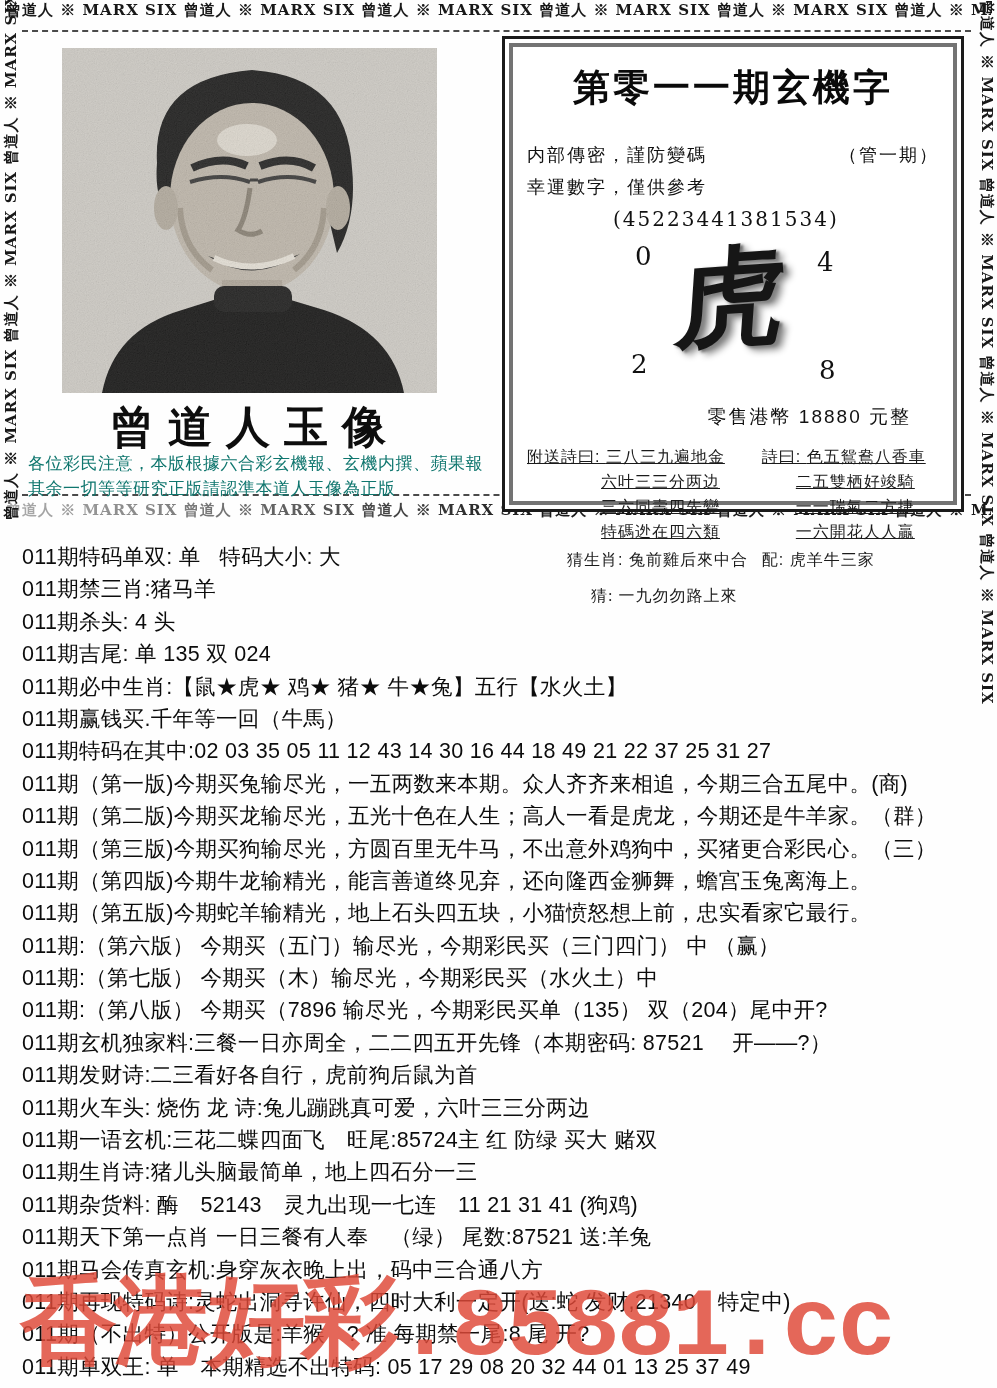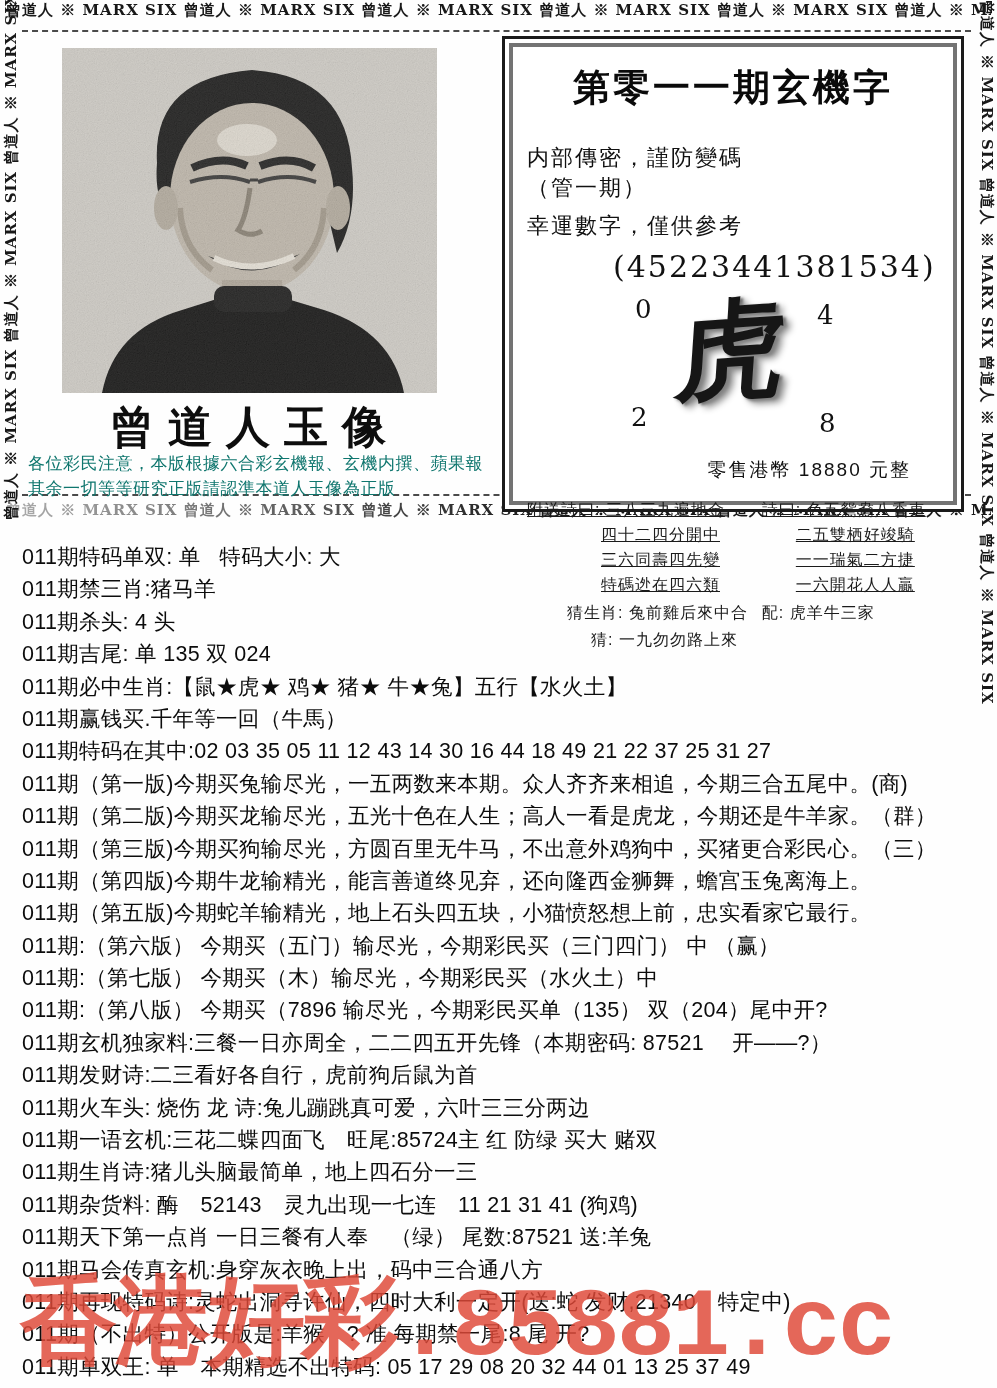--- a/index.html
+++ b/index.html
@@ -47,24 +47,24 @@
   
   .mbox{
     position:absolute;left:502px;top:36px;width:456px;height:470px;
     border:3px solid #1a1a1a;background:#fff;
   }
   .mbox-inner{position:absolute;inset:4px;border:4px solid #737373;padding:10px 14px 6px 14px;box-sizing:border-box;}
   .mbox-title{
     text-align:center;font-family:"DejaVu Serif",serif;
     font-size:37px;font-weight:bold;letter-spacing:3px;color:#0a0a0a;margin-top:6px;
   }
-  .mbox-row{display:flex;justify-content:space-between;font-size:22px;letter-spacing:2px;flex-direction:column;}
+  .mbox-row{display:flex;justify-content:space-between;font-size:18px;letter-spacing:2px;}
   .mbox-row.r1{margin-top:30px;}
   .mbox-row.r2{margin-top:8px;}
-  .mbox-nums{font-family:"DejaVu Serif",serif;font-size:30px;letter-spacing:2px;margin-top:8px;margin-left:86px;}
+  .mbox-nums{font-family:"DejaVu Serif",serif;font-size:20px;letter-spacing:2px;margin-top:8px;margin-left:86px;}
   .tiger{position:relative;height:152px;margin-top:2px;}
   .tiger-char{
     position:absolute;left:150px;top:-8px;
     font-family:"DejaVu Serif",serif;font-size:108px;font-weight:bold;color:#161616;
     transform:skewX(-8deg) rotate(-4deg);
     text-shadow:7px 5px 7px #8a8a8a,3px 2px 3px #555;
   }
   .corner{position:absolute;font-family:"DejaVu Serif",serif;font-size:26px;color:#111;}
   .corner.c0{left:108px;top:8px;}
   .corner.c4{left:290px;top:14px;}
@@ -72,21 +72,21 @@
   .corner.c8{left:292px;top:122px;}
   .price{font-size:19px;letter-spacing:2px;text-align:right;padding-right:28px;margin-top:19px;}
   .poem{margin-top:14px;font-size:16px;line-height:25px;color:#1b1b1b;letter-spacing:1px;}
   .poem table{border-collapse:collapse;width:100%;text-decoration:underline;}
   .poem td{padding:0;vertical-align:top;}
   .poem .lcol{width:57%;}
   .poem .indent{padding-left:74px;}
   .poem .rindent{padding-left:34px;}
   .poem-bottom{display:flex;margin-top:3px;}
   .poem-bottom .gs{padding-left:40px;width:57%;box-sizing:border-box;}
-  .poem-guess{padding-left:64px;margin-top:2px;}
+  .poem-guess{padding-left:64px;margin-top:11px;font-family:Liberation Serif, serif;}
 
   
   .tips{position:absolute;left:22px;top:541px;width:960px;}
   .tip{
     height:32.4px;line-height:32.4px;
     font-size:21.5px;white-space:pre;letter-spacing:.3px;
     color:#0c0c0c;font-weight:500;
   }
   
   .watermark{
@@ -175,21 +175,21 @@
       </div>
       <div class="price">零售港幣 18880 元整</div>
       <div class="poem">
         <table>
           <tbody>
               <tr>
             <td class="lcol"><span>附送詩曰: </span><span>三八三九遍地金</span></td>
             <td><span>詩曰: </span><span>色五鴛鴦八香車</span></td>
           </tr>
           <tr>
-            <td class="lcol indent">四十二四分開中</td>
+            <td class="lcol indent">六叶三三分两边</td>
             <td class="rindent">二五雙栖好竣騎</td>
           </tr>
           <tr>
             <td class="lcol indent">三六同壽四先變</td>
             <td class="rindent">一一瑞氣二方捷</td>
           </tr>
           <tr>
             <td class="lcol indent">特碼迯在四六類</td>
             <td class="rindent">一六開花人人贏</td>
           </tr>

